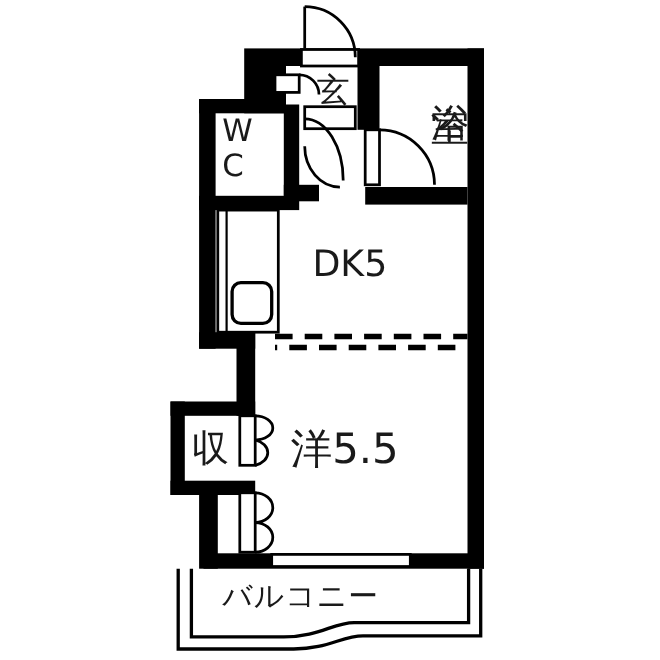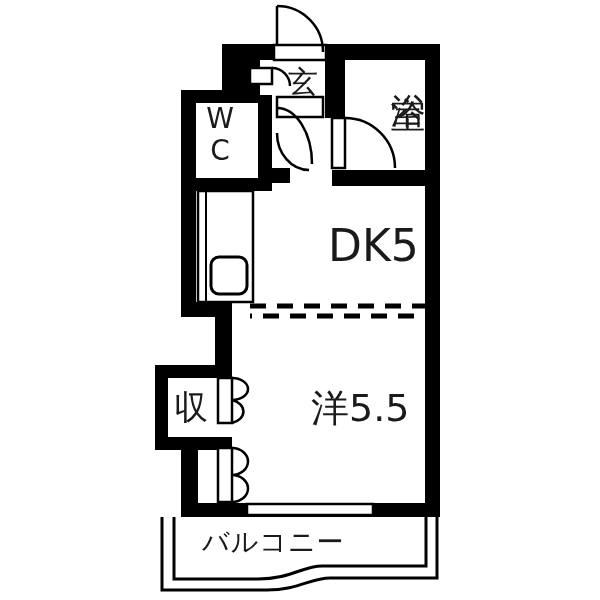--- a/index.html
+++ b/index.html
@@ -1,21 +1,21 @@
 <!DOCTYPE html>
 <html><head>
 <meta charset="utf-8">
 <style>
   html,body{margin:0;padding:0;background:#ffffff;}
   #plan{position:relative;width:600px;height:600px;background:#ffffff;overflow:hidden;
         font-family:"DejaVu Sans",sans-serif;color:#1a1a1a;}
   #plan svg{position:absolute;left:0;top:0;}
   .label{position:absolute;color:#1a1a1a;font-weight:500;white-space:nowrap;}
   .label-vert{writing-mode:vertical-rl;text-orientation:upright;white-space:normal;}
-  .label-wrap{white-space:normal;word-break:break-all;text-align:center;}
+  .label-wrap{white-space:normal;word-break:break-all;}
 </style>
 </head>
 <body>
 
 <div id="plan">
   <svg width="600" height="600" viewBox="0 0 600 600">
 
     <g fill="#000000" stroke="none">
       <rect x="222" y="44" width="218" height="16"></rect>
       <rect x="425" y="44" width="15" height="473"></rect>
@@ -73,20 +73,20 @@
       <path d="M174 517 L174 579 L258 579 C290 579 303 566 322 566 L426 566 L426 517"></path>
     </g>
   </svg>
 
   <div class="label" style="left:288px;top:62px;font-size:30px;">玄</div>
 
   <div class="label label-vert" style="left:384px;top:66px;font-size:35px;letter-spacing:2px;">浴室</div>
 
   <div class="label label-wrap" style="left:202px;top:103px;width:36px;font-size:28px;line-height:1.15;">WC</div>
 
-  <div class="label" style="left:284px;top:220px;font-size:44px;margin-left:44px;">DK5</div>
+  <div class="label" style="left:284px;top:220px;font-size:33px;">DK5</div>
 
   <div class="label" style="left:174px;top:385px;font-size:34px;">収</div>
 
-  <div class="label" style="left:264px;top:383px;font-size:38px;margin-left:47px;">洋5.5</div>
+  <div class="label" style="left:264px;top:383px;font-size:38px;">洋5.5</div>
 
   <div class="label" style="left:202px;top:524px;font-size:27px;letter-spacing:1px;">バルコニー</div>
 </div>
 
 </body></html>

